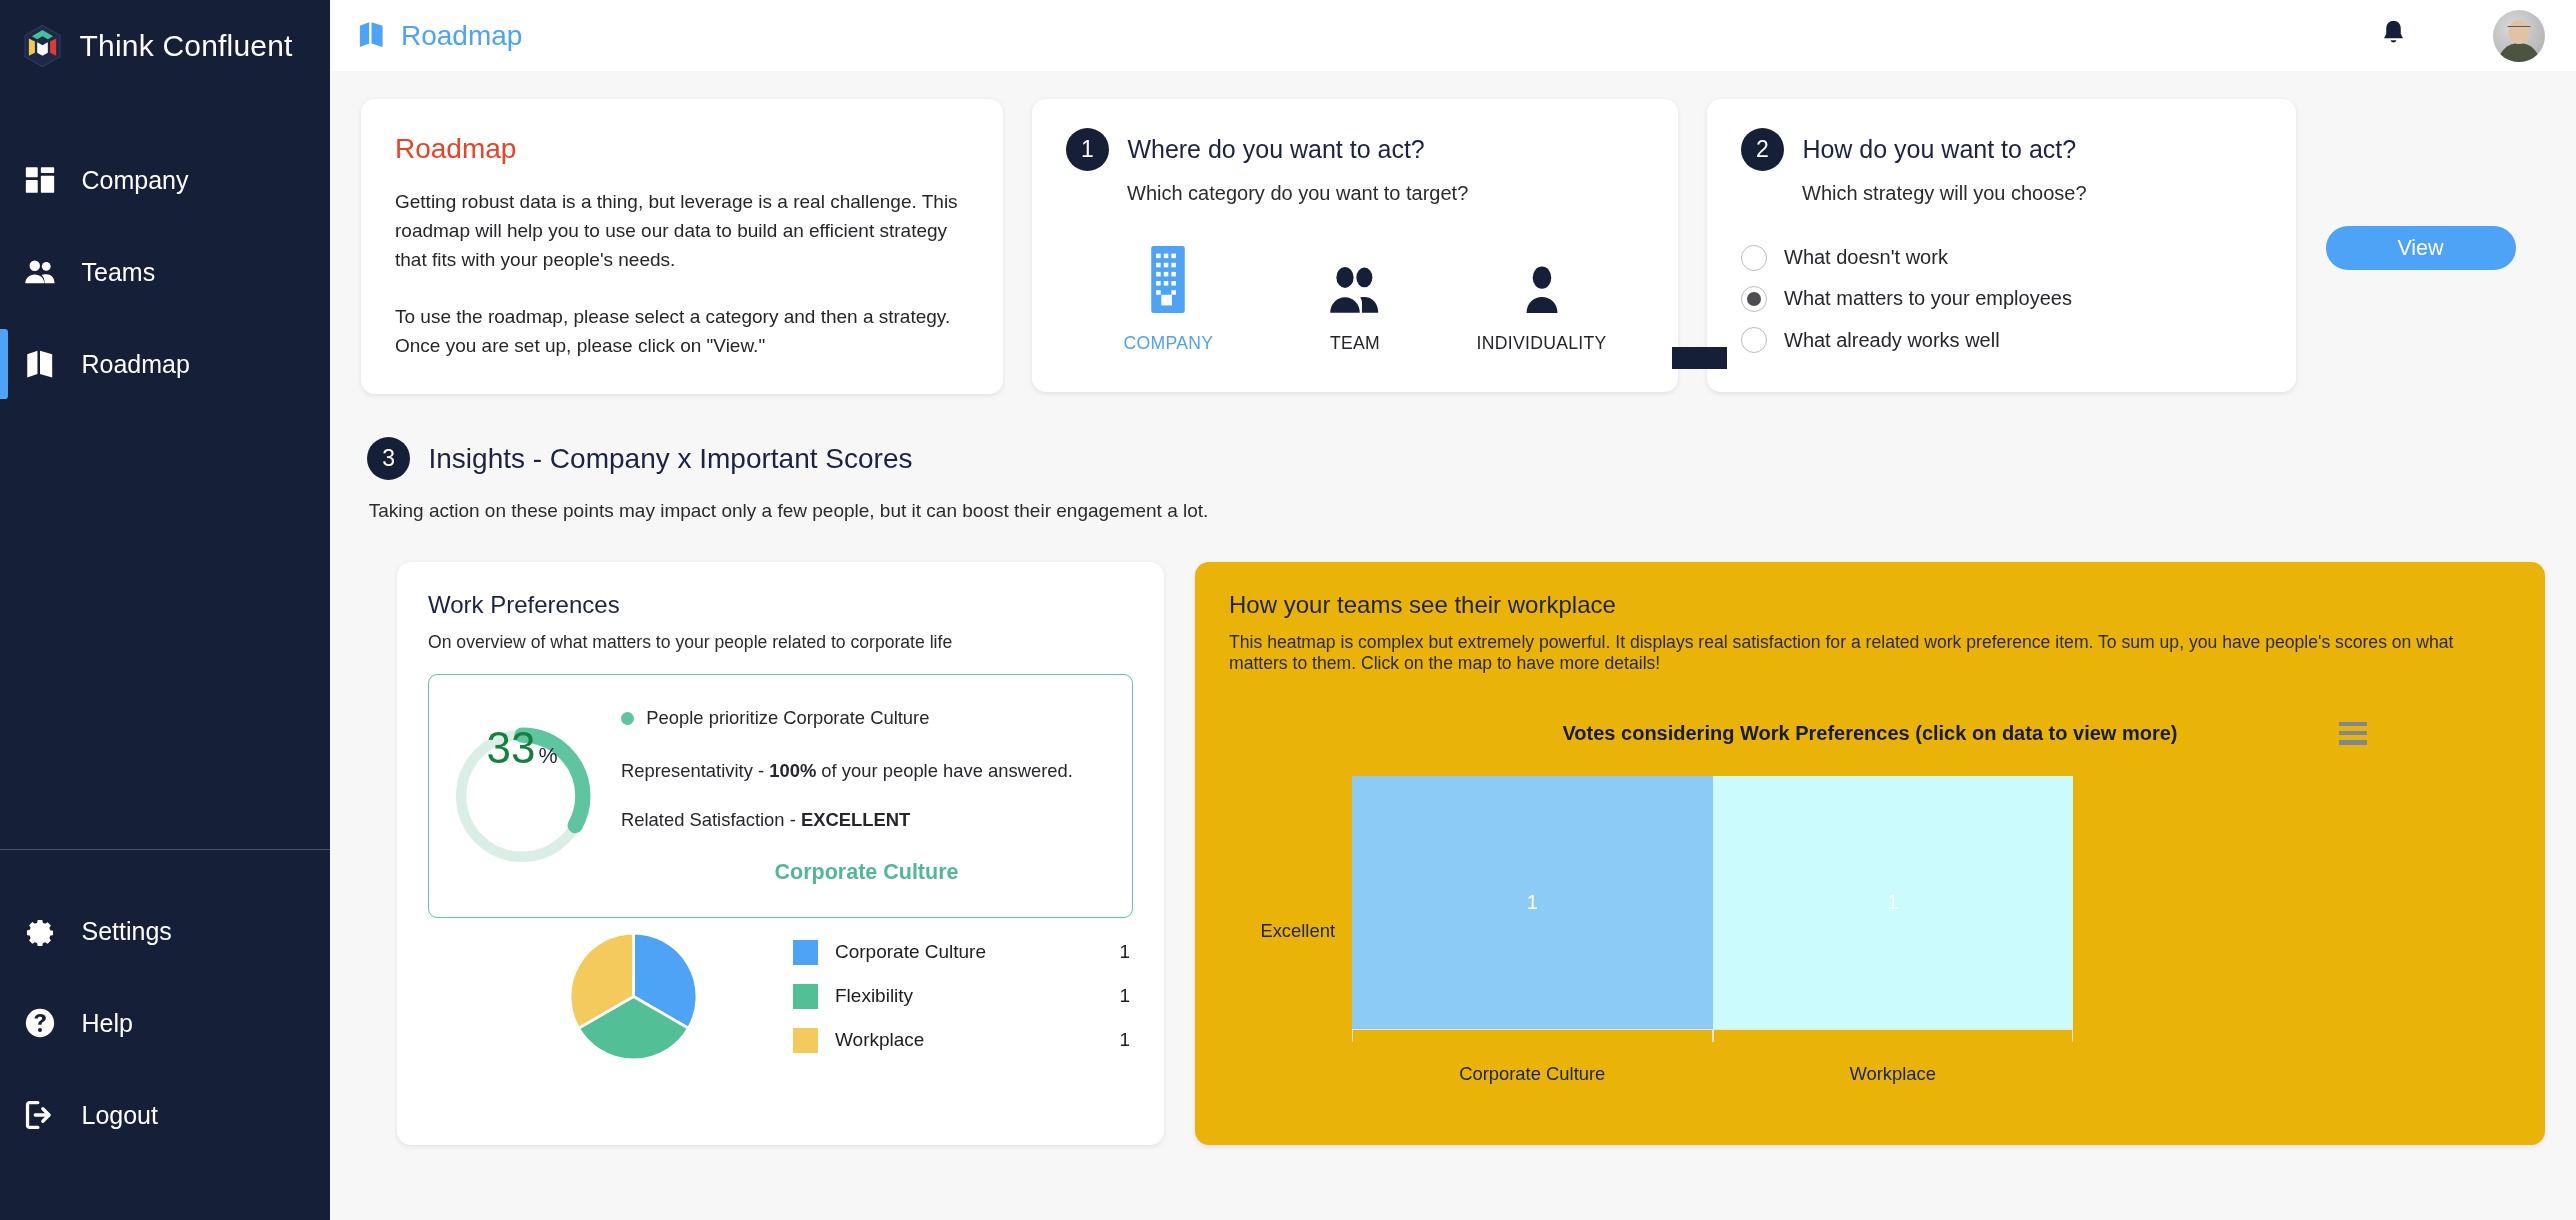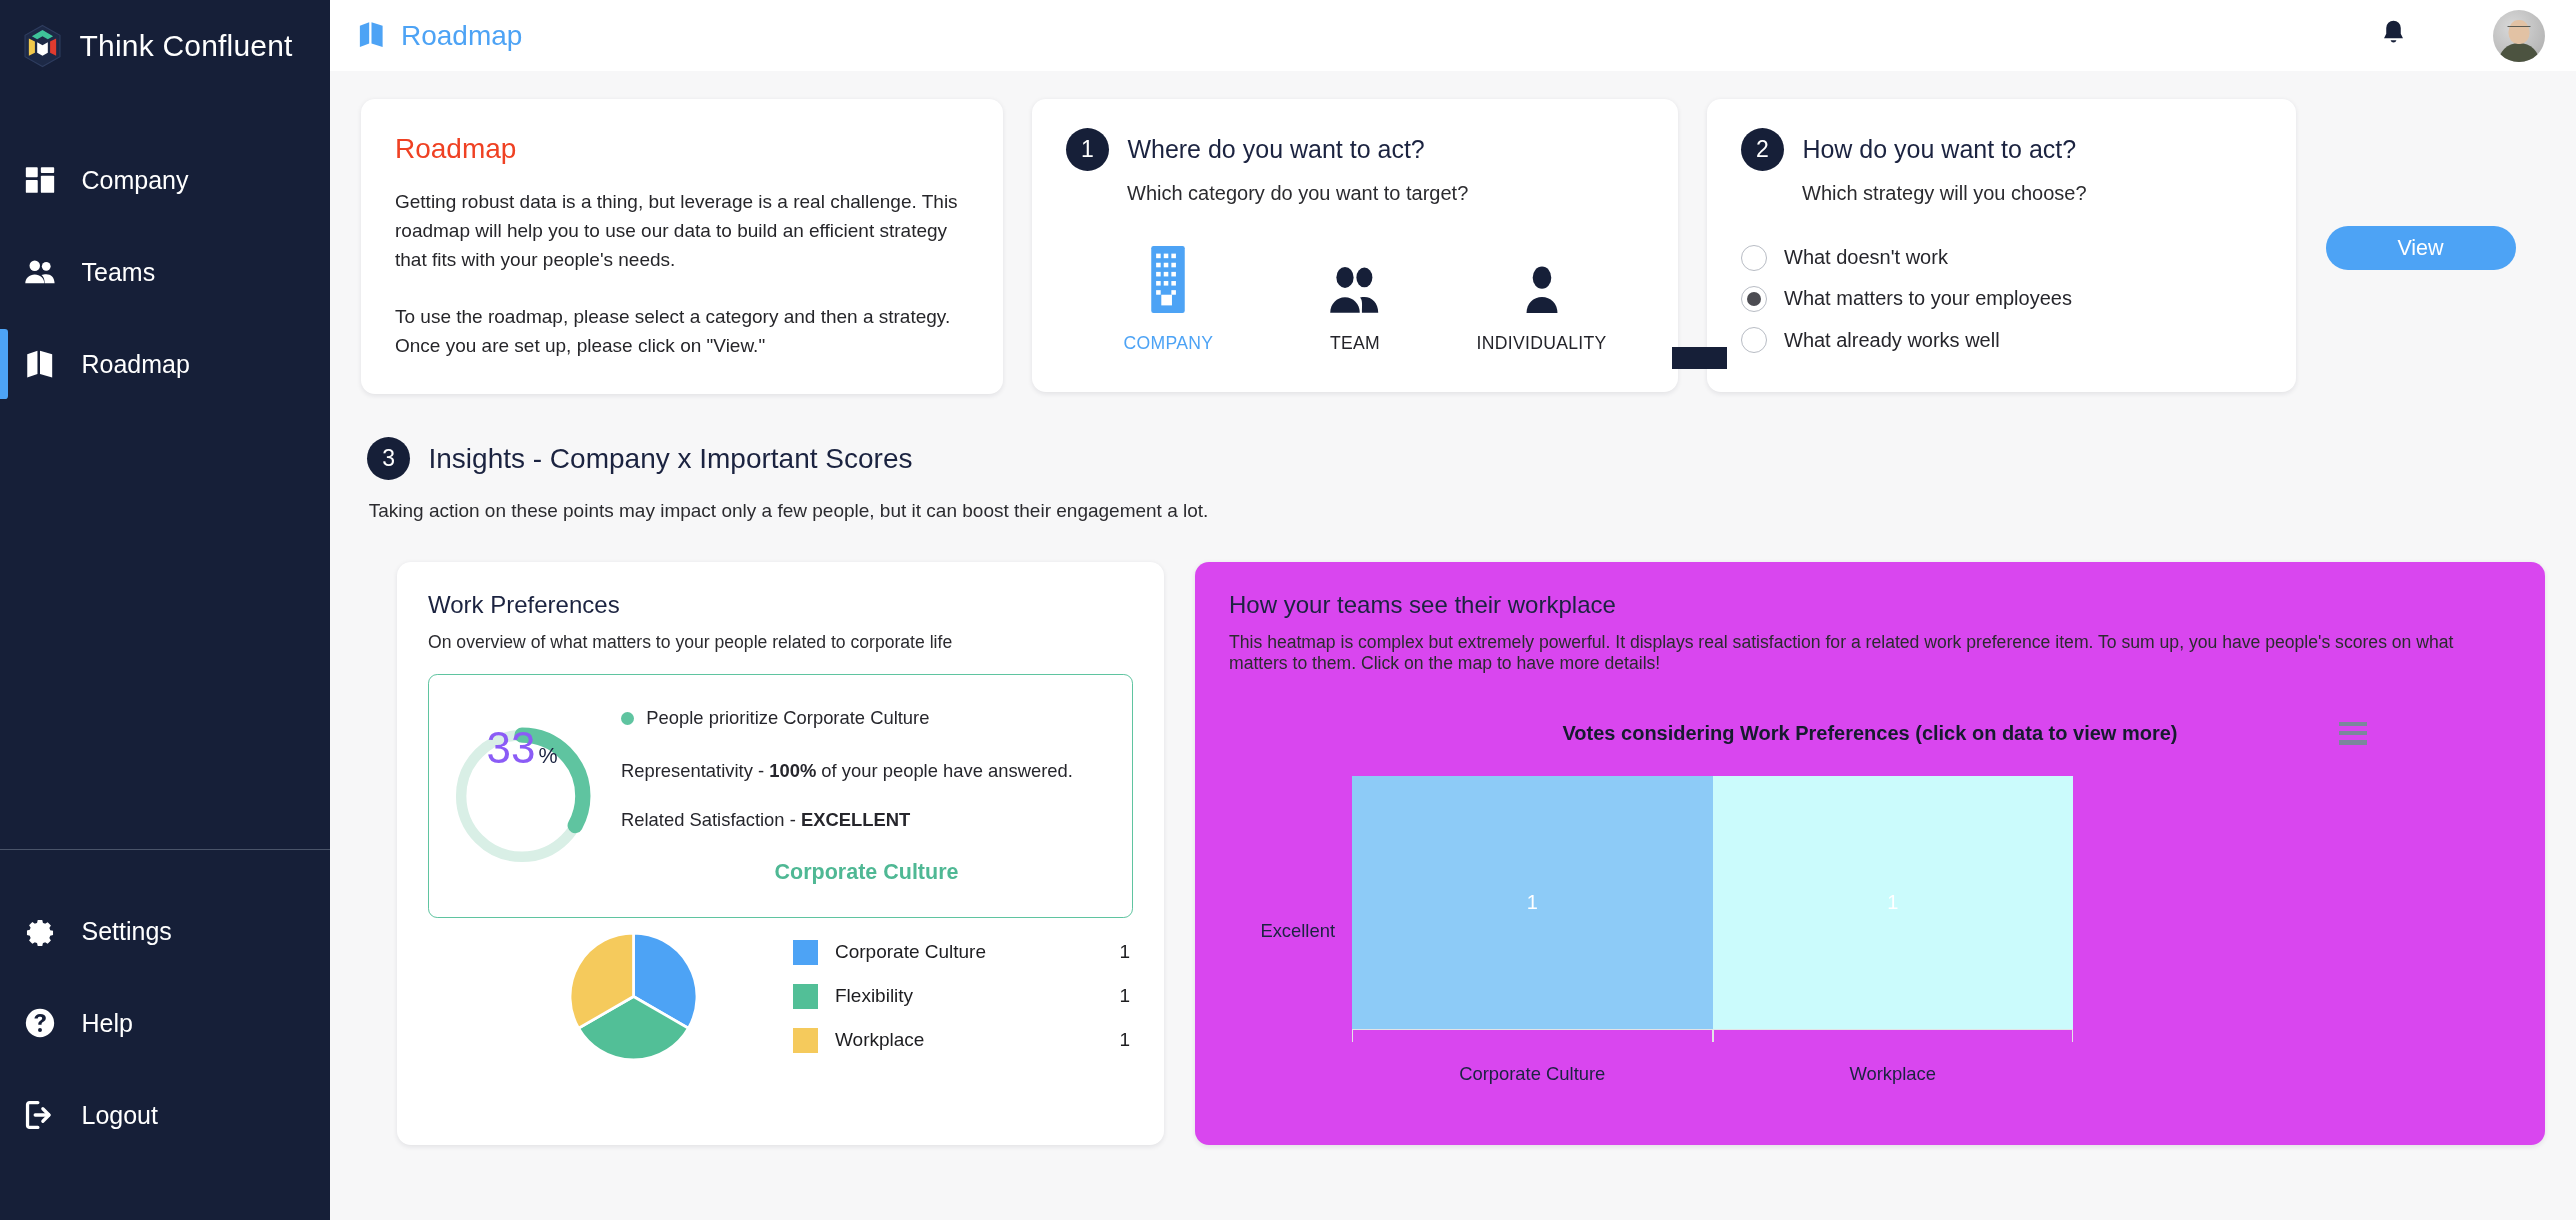--- a/index.html
+++ b/index.html
@@ -118,32 +118,32 @@
   
   .sec3 { margin-top: 43px; }
   .sec3-head { display: flex; align-items: center; gap: 18.4px; padding-left: 6.1px; }
   .sec3-title { color: #1b2340; font-size: 28px; }
   .sec3-sub { color: #2b2b2f; font-size: 19px; margin: 20px 0 0 7.7px; }
 
   
   .row3 { display: flex; gap: 31px; margin-top: 40px; margin-left: 36px; }
   .panel-left { width: 767px; flex: 0 0 767px; background: #fff; border-radius: 14px;
     box-shadow: 0 1.5px 5.4px rgba(20,25,45,.09); padding: 29px 31px 23px 31px; height: 583px; }
-  .panel-right { flex: 1; background: #d946ef; border-radius: 14px;
+  .panel-right { flex: 1; background: #eab308; border-radius: 14px;
     box-shadow: 0 1.5px 5.4px rgba(20,25,45,.09); padding: 29px 34px 23px 34px; height: 583px; }
 
   .p-title { color: #1b2340; font-size: 24px; }
   .p-sub { color: #2b2b2f; font-size: 17.6px; margin-top: 12.3px; }
 
   .wp-box { border: 1.5px solid #5fc4a0; border-radius: 9.2px; margin-top: 21.5px;
     height: 244px; display: flex; align-items: center; padding: 0 20px; }
   .donut { width: 146px; height: 146px; flex: 0 0 146px; position: relative; }
   .donut .pct { position: absolute; inset: 0; display: flex; align-items: baseline;
     justify-content: center; }
-  .donut .pct .num { color: #8b5cf6; font-size: 44px; }
+  .donut .pct .num { color: #15803d; font-size: 44px; }
   .donut .pct .sym { color: #1b2340; font-size: 21.5px; margin-left: 3.1px; }
   .wp-info { margin-left: 26px; flex: 1; }
   .wp-line1 { display: flex; align-items: center; gap: 12.3px; }
   .wp-dot { width: 13px; height: 13px; border-radius: 50%; background: #5fc4a0; flex: 0 0 13px; }
   .wp-line1 span.tx { color: #26262c; font-size: 18.4px; }
   .wp-rep { color: #26262c; font-size: 18.4px; margin-top: 28px; line-height: 1.5; }
   .wp-rep b { font-weight: 700; }
   .wp-sat { color: #26262c; font-size: 18.4px; margin-top: 24.5px; }
   .wp-sat b { font-weight: 700; }
   .wp-cat { color: #4fb894; font-size: 21.5px; font-weight: 700; text-align: center; margin-top: 29px; }

